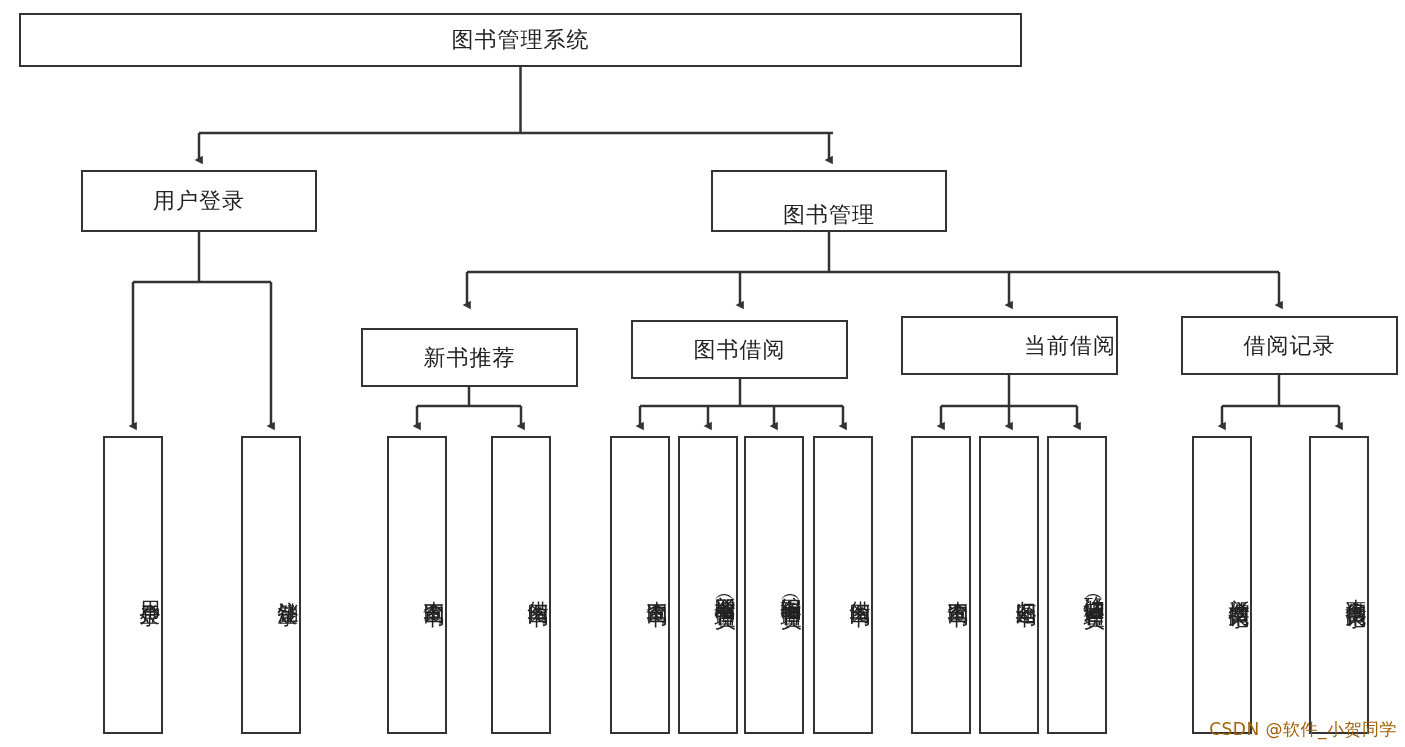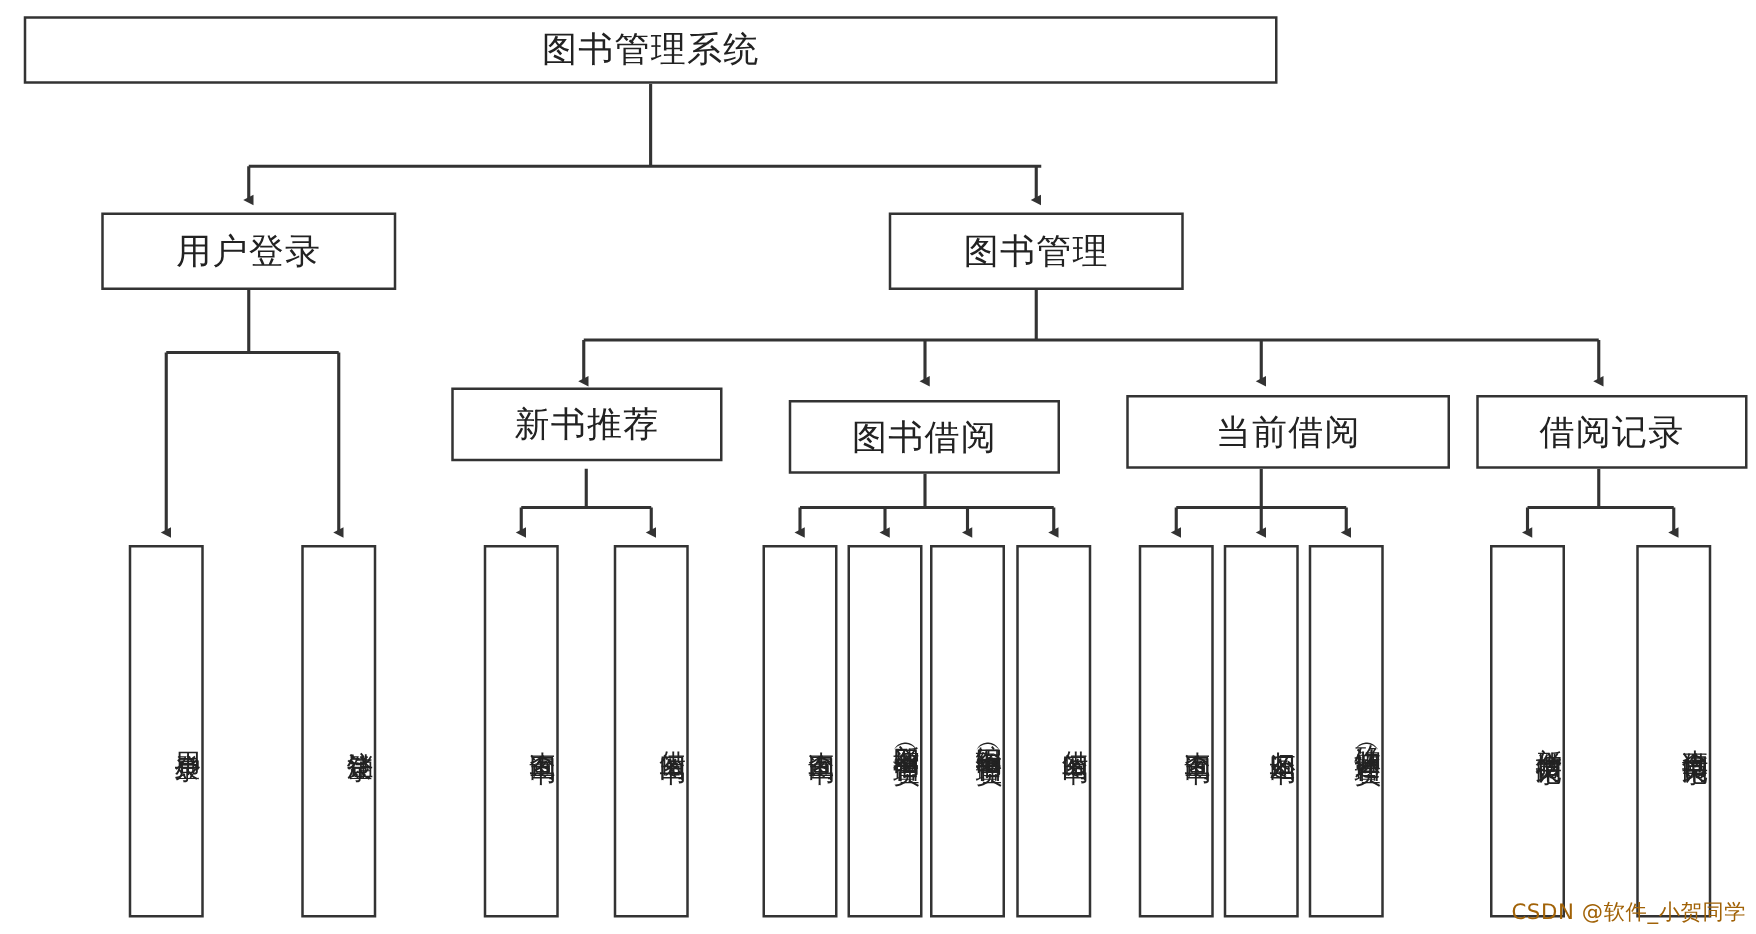--- a/index.html
+++ b/index.html
@@ -29,21 +29,21 @@
     position: absolute;
     box-sizing: border-box;
     background: #ffffff;
     border: 2px solid #333333;
     display: flex;
     align-items: center;
     justify-content: center;
     color: #222222;
   }
   .node.horiz {
-    font-size: 28px;
+    font-size: 22px;
     letter-spacing: 1px;
   }
   .node.vert {
     writing-mode: vertical-rl;
     text-orientation: upright;
     font-size: 21px;
     line-height: 1.12;
     letter-spacing: 2px;
     padding-top: 6px;
     align-items: flex-start;
@@ -118,31 +118,31 @@
     </g>
   </svg>
 
   <div class="node horiz" style="left:19px; top:13px; width:1003px; height:54px;">
     <span>图书管理系统</span>
   </div>
 
   <div class="node horiz" style="left:81px; top:170px; width:236px; height:62px;">
     <span>用户登录</span>
   </div>
-  <div class="node horiz" style="left:711px; top:170px; width:236px; height:62px;">
+  <div class="node horiz" style="left:711px; top:170px; width:236px; height:62px;align-items:flex-end;">
     <span>图书管理</span>
   </div>
 
-  <div class="node horiz" style="left:361px; top:310px; width:217px; height:59px;">
+  <div class="node horiz" style="left:361px; top:328px; width:217px; height:59px;">
     <span>新书推荐</span>
   </div>
   <div class="node horiz" style="left:631px; top:320px; width:217px; height:59px;">
     <span>图书借阅</span>
   </div>
-  <div class="node horiz" style="left:901px; top:316px; width:259px; height:59px;">
+  <div class="node horiz" style="left:901px; top:316px; width:217px; height:59px;justify-content:flex-end;">
     <span>当前借阅</span>
   </div>
   <div class="node horiz" style="left:1181px; top:316px; width:217px; height:59px;">
     <span>借阅记录</span>
   </div>
 
   <div class="node vert" style="left:103px; top:436px; width:60px; height:298px;">
     <span class="vlabel">用户登录</span>
   </div>
   <div class="node vert" style="left:241px; top:436px; width:60px; height:298px;">

